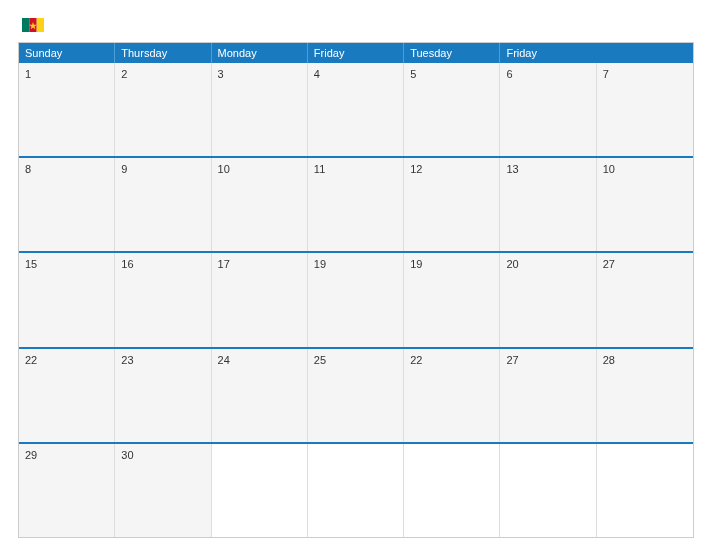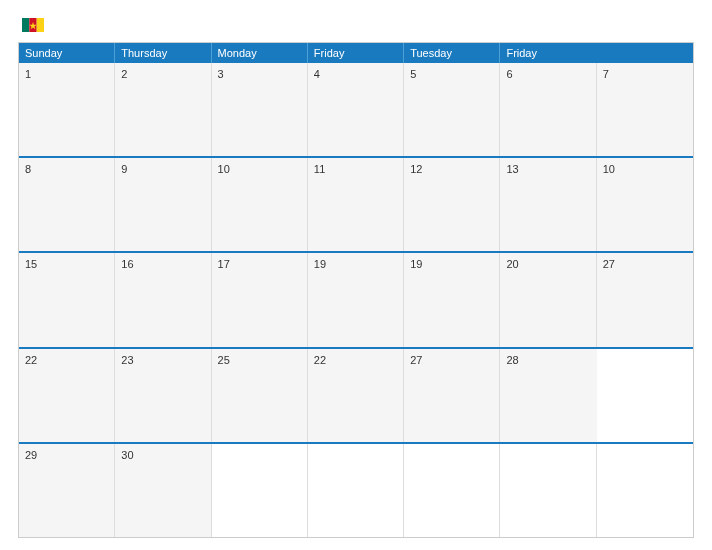--- a/index.html
+++ b/index.html
@@ -215,20 +215,23 @@
           </div>
         </div>
         <div class="week">
           <div class="day-cell">
             <span class="day-num">22</span>
           </div>
           <div class="day-cell">
             <span class="day-num">23</span>
           </div>
           <div class="day-cell">
+            <span class="day-num">24</span>
+          </div>
+          <div class="day-cell">
             <span class="day-num">25</span>
           </div>
           <div class="day-cell">
             <span class="day-num">22</span>
           </div>
           <div class="day-cell">
             <span class="day-num">27</span>
           </div>
           <div class="day-cell">
             <span class="day-num">28</span>

